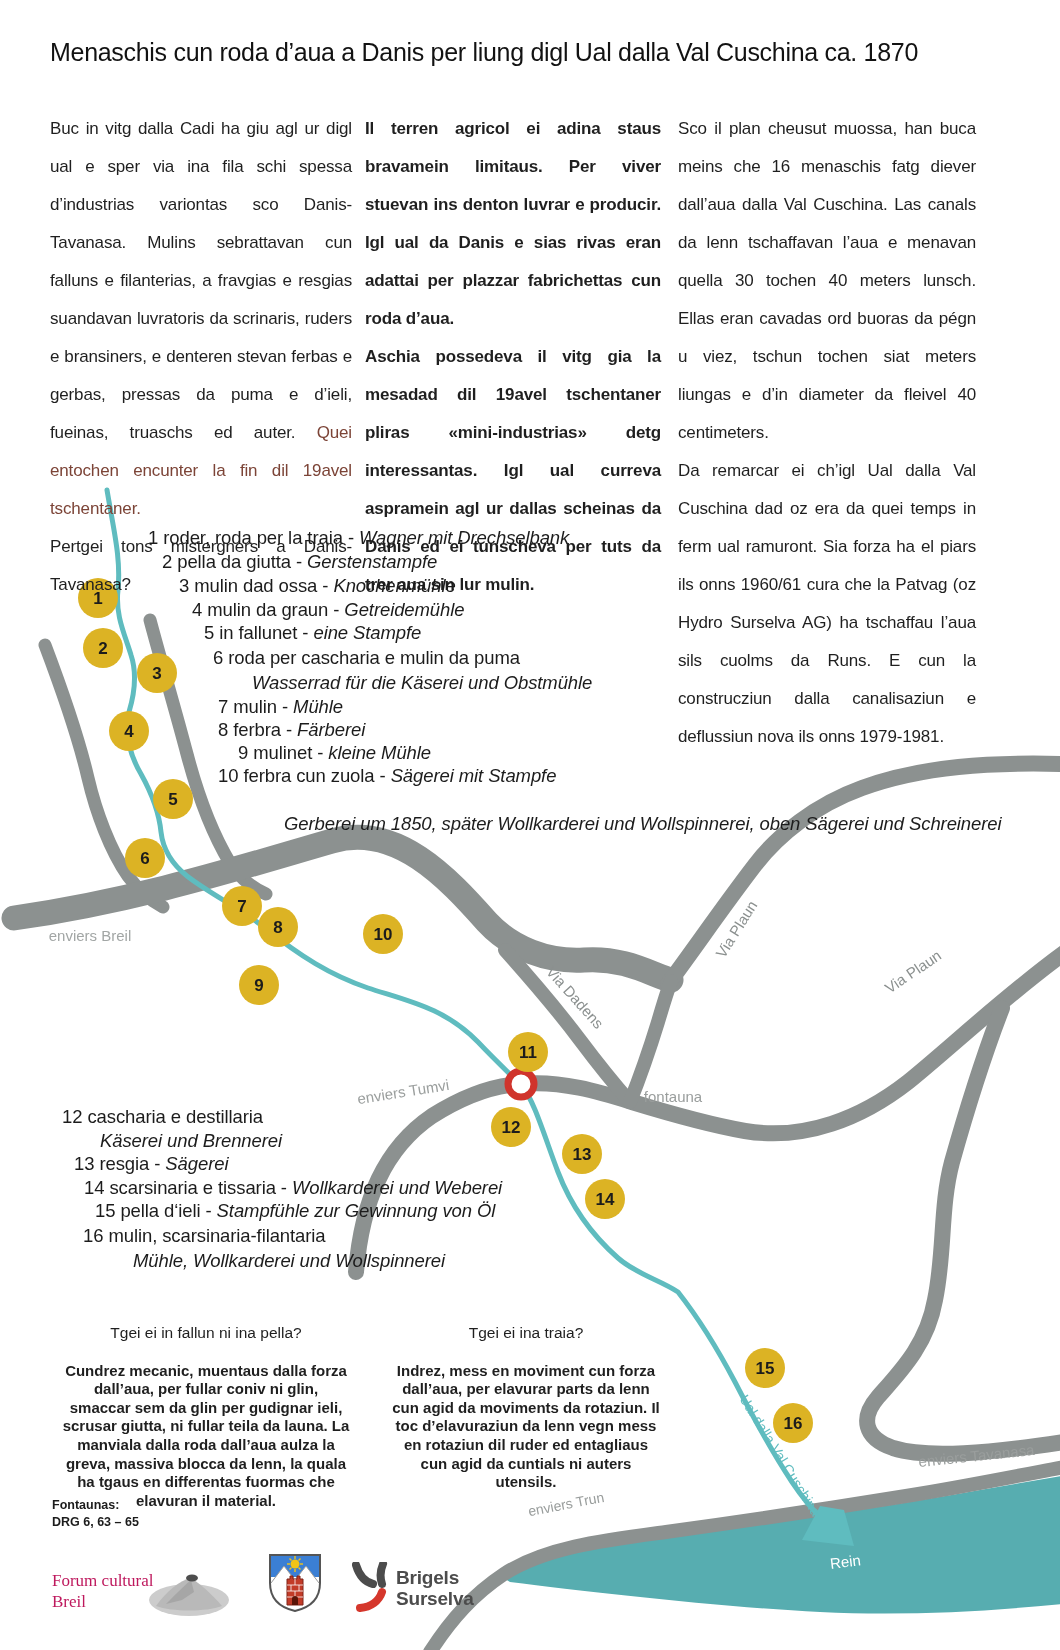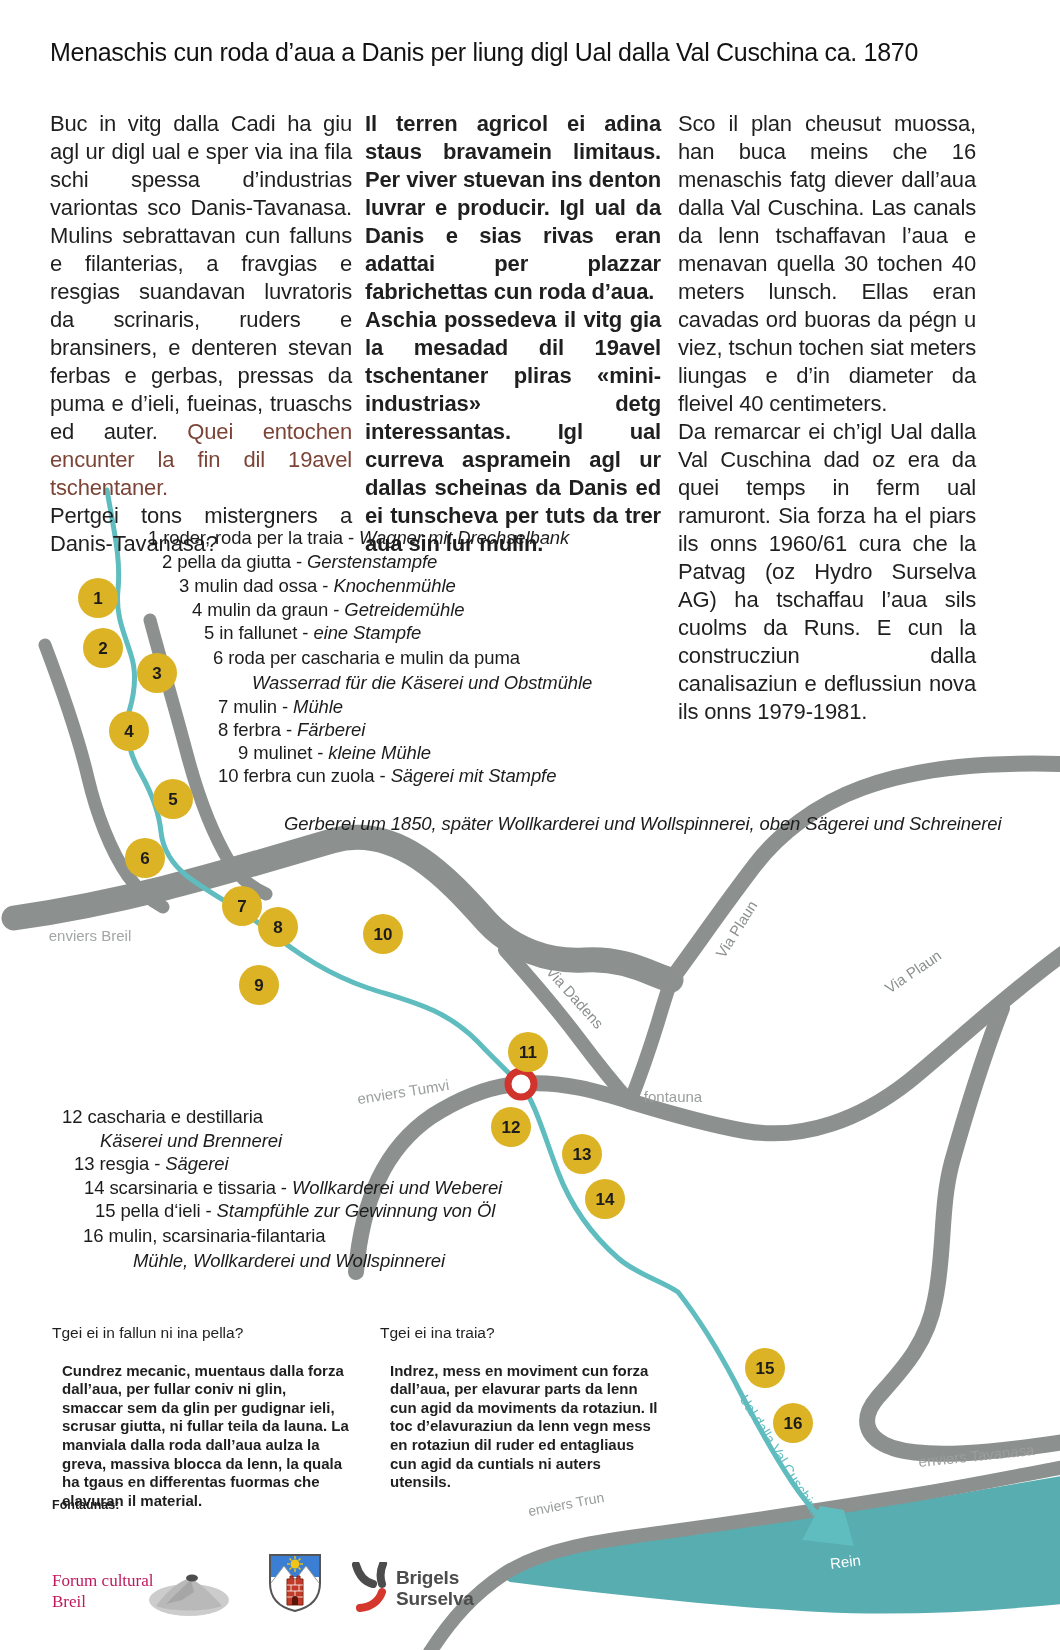--- a/index.html
+++ b/index.html
@@ -1,29 +1,29 @@
 <!DOCTYPE html>
 <html><head>
 <meta charset="utf-8">
 <style>
   html,body{margin:0;padding:0;background:#e8e8e8;}
   .poster{position:relative;width:1060px;height:1650px;background:#ffffff;margin:0 auto;
           font-family:"Liberation Sans",sans-serif;color:#1f1f1f;overflow:hidden;}
   .title{position:absolute;left:50px;top:38px;font-size:25px;letter-spacing:-0.3px;color:#121212;white-space:nowrap;font-weight:500;}
-  .col{position:absolute;top:110px;font-size:22px;line-height:28px;text-align:justify;letter-spacing:-0.15px;}
+  .col{position:absolute;top:110px;font-size:17px;line-height:38px;text-align:justify;letter-spacing:-0.15px;}
   .col p{margin:0;}
   #col1{left:50px;width:302px;}
   #col2{left:365px;width:296px;font-weight:bold;}
   #col3{left:678px;width:298px;}
   .accent{color:#7c4437;}
   .map-svg{position:absolute;left:0;top:0;}
   .layer{position:absolute;left:0;top:0;width:100%;height:100%;pointer-events:none;}
   .legend-line{position:absolute;font-size:18.5px;line-height:24px;white-space:nowrap;color:#1c1c1c;letter-spacing:-0.1px;}
   .legend-line em{font-style:italic;}
-  .qa-block{position:absolute;font-size:15px;line-height:18.6px;}
+  .qa-block{position:absolute;font-size:15px;line-height:18.6px;text-align:center;}
   #qa1{left:52px;top:1324px;width:308px;}
   #qa2{left:380px;top:1324px;width:292px;}
   .qa-title{font-weight:400;font-size:15.5px;margin:0 0 19px 0;}
   .qa-body{font-weight:600;margin:10px;}
   .sources{position:absolute;left:52px;top:1497px;font-size:12.5px;line-height:16.5px;font-weight:700;color:#1c1c1c;}
   .forum-text{position:absolute;left:52px;top:1570px;font-family:"Liberation Serif",serif;font-size:17px;line-height:21px;color:#be185d;}
   .logo{position:absolute;}
   .brigels-text{position:absolute;left:396px;top:1567px;font-size:19px;line-height:21px;font-weight:700;color:#4c4c4c;letter-spacing:-0.2px;}
 </style>
 </head>
@@ -177,20 +177,21 @@
     <p class="qa-title">Tgei ei in fallun ni ina pella?</p>
     <p class="qa-body">Cundrez mecanic, muentaus dalla forza dall’aua, per fullar coniv ni glin, smaccar sem da glin per gudignar ieli, scrusar giutta, ni fullar teila da launa. La manviala dalla roda dall’aua aulza la greva, massiva blocca da lenn, la quala ha tgaus en differentas fuormas che elavuran il material.</p>
   </div>
   <div class="qa-block" id="qa2">
     <p class="qa-title">Tgei ei ina traia?</p>
     <p class="qa-body">Indrez, mess en moviment cun forza dall’aua, per elavurar parts da lenn cun agid da moviments da rotaziun. Il toc d’elavuraziun da lenn vegn mess en rotaziun dil ruder ed entagliaus cun agid da cuntials ni auters utensils.</p>
   </div>
 
   <div class="sources">
     <div>Fontaunas:</div>
+    <div>DRG 6, 63 – 65</div>
   </div>
 
   <div class="forum-text">
     <div>Forum cultural</div>
     <div>Breil</div>
   </div>
 
   <svg class="logo" style="left:146px;top:1566px;" width="86" height="56" viewBox="0 0 86 56">
     <ellipse cx="43" cy="34" rx="40" ry="16" fill="#cccccc"></ellipse>
     <path d="M10,40 C20,26 34,14 45,12 C52,16 66,28 76,40 C60,46 26,46 10,40 Z" fill="#b9b9b9"></path>

